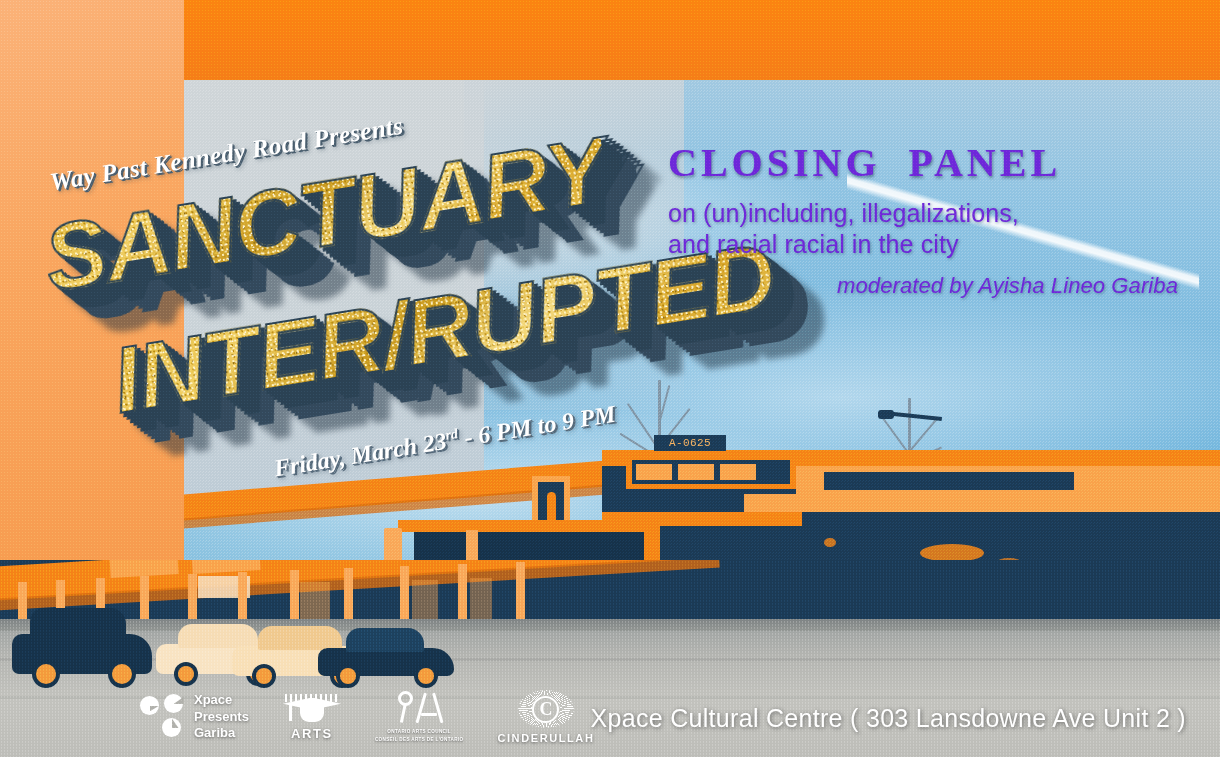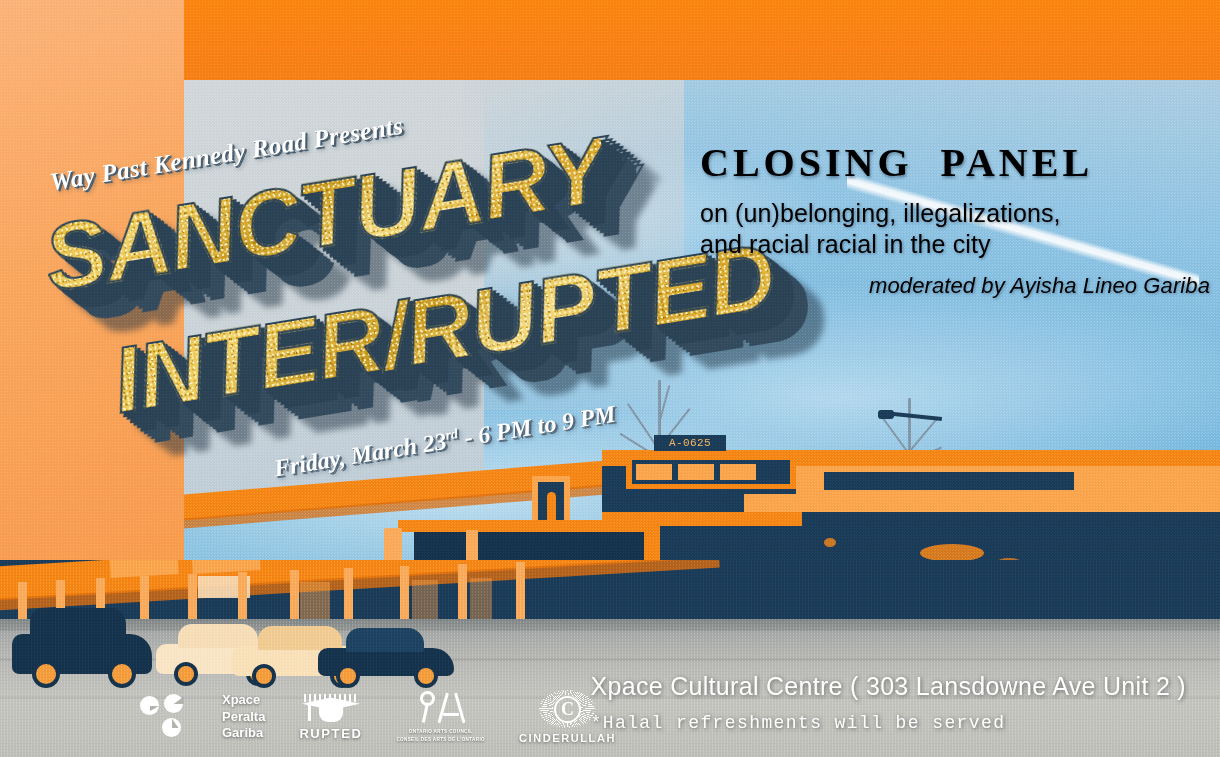--- a/index.html
+++ b/index.html
@@ -130,21 +130,21 @@
     position:absolute;left:248px;top:310px;
     transform:rotate(-9.2deg);
     font-family:"Liberation Serif", serif;
     font-weight:bold;font-style:italic;
     font-size:24px;color:#FFFFFF;white-space:nowrap;
     text-shadow:2px 2px 0 #55697A, 1px 1px 0 #55697A, 3px 3px 4px rgba(40,60,78,.4);
   }
   .datestrip sup{font-size:.58em;vertical-align:super;}
 
   
-  #panel-copy{position:absolute;left:700px;top:142px;width:520px;color:#000000;}
+  #panel-copy{position:absolute;left:668px;top:142px;width:520px;color:#6d28d9;}
   #panel-heading{
     font-family:"Liberation Serif", serif;font-weight:bold;
     font-size:40px;letter-spacing:4px;line-height:1.05;
     text-shadow:1px 2px 3px rgba(40,70,95,.55);
     white-space:pre;
   }
   .panel-sub{
     margin-top:14px;font-size:25px;line-height:1.24;font-weight:300;
     letter-spacing:.1px;
     text-shadow:1px 1px 3px rgba(40,70,95,.5);
@@ -181,21 +181,21 @@
   #pie-a{left:0;top:2px;}
   #pie-a::after{left:9.5px;top:9.5px;width:10px;height:6px;
      clip-path:polygon(0 0,100% 0,0 100%);}
   #pie-b{left:24px;top:0;}
   #pie-b::after{left:9.5px;top:3px;width:10px;height:7px;
      clip-path:polygon(0 100%,100% 0,100% 100%);}
   #pie-c{left:22px;top:24px;}
   #pie-c::after{left:9.5px;top:0px;width:7px;height:10px;
      clip-path:polygon(0 0,100% 100%,0 100%);}
   .xp-text{color:#fff;font-size:13px;line-height:1.28;font-weight:bold;
-     text-shadow:0 1px 3px rgba(60,60,60,.7);margin-left:28px;}
+     text-shadow:0 1px 3px rgba(60,60,60,.7);}
 
   
   #logo-utgsu{flex-direction:column;align-items:center;gap:2px;}
   .cap{position:relative;width:58px;height:30px;}
   .cap-top{position:absolute;left:0;top:4px;width:58px;height:15px;background:#fff;
      clip-path:polygon(50% 0,100% 42%,50% 84%,0 42%);}
   .cap-base{position:absolute;left:17px;top:13px;width:24px;height:15px;background:#fff;
      border-radius:0 0 9px 9px;}
   .cap-tas{position:absolute;left:2px;top:0px;width:54px;height:8px;
      background:repeating-linear-gradient(90deg,#fff 0 2px,rgba(0,0,0,0) 2px 5px);}
@@ -445,54 +445,53 @@
   <div id="title-lockup">
     <div class="presents">Way Past Kennedy Road Presents</div>
     <div class="bigline" id="title-line-1">SANCTUARY</div>
     <div class="bigline" id="title-line-2">INTER/RUPTED</div>
     <div class="datestrip"><span>Friday, March 23</span><sup>rd</sup><span> - 6 PM to 9 PM</span></div>
   </div>
 
   <div id="panel-copy">
     <div id="panel-heading">CLOSING  PANEL</div>
     <div class="panel-sub">
-      <div>on (un)belonging, illegalizations,</div>
+      <div>on (un)including, illegalizations,</div>
       <div>and racial racial in the city</div>
     </div>
     <div class="panel-mod">moderated by Ayisha Lineo Gariba</div>
   </div>
 
   <div id="venue">
     <div id="venue-line">Xpace Cultural Centre ( 303 Lansdowne Ave Unit 2 )</div>
-    <div id="halal-line">*Halal refreshments will be served</div>
   </div>
 
   <div id="sponsors">
 
     <div class="logo" id="logo-xpace">
       <div class="xp-marks">
         <div class="pie" id="pie-a"></div>
         <div class="pie" id="pie-b"></div>
         <div class="pie" id="pie-c"></div>
       </div>
       <div class="xp-text">
         <div>Xpace</div>
-        <div>Peralta</div>
+        <div>Presents</div>
         <div>Gariba</div>
       </div>
     </div>
 
     <div class="logo" id="logo-utgsu">
       <div class="cap">
         <div class="cap-base"></div>
         <div class="cap-top"></div>
         <div class="cap-tas"></div>
         <div class="cap-cord"></div>
       </div>
-      <div class="utgsu-text">RUPTED</div>
+      <div class="utgsu-text">ARTS</div>
     </div>
 
     <div class="logo" id="logo-oac">
       <div class="oac-mark">
         <div class="oac-p">
           <div class="ring"></div>
           <div class="stem"></div>
         </div>
         <div class="oac-a">
           <i class="l1"></i>

